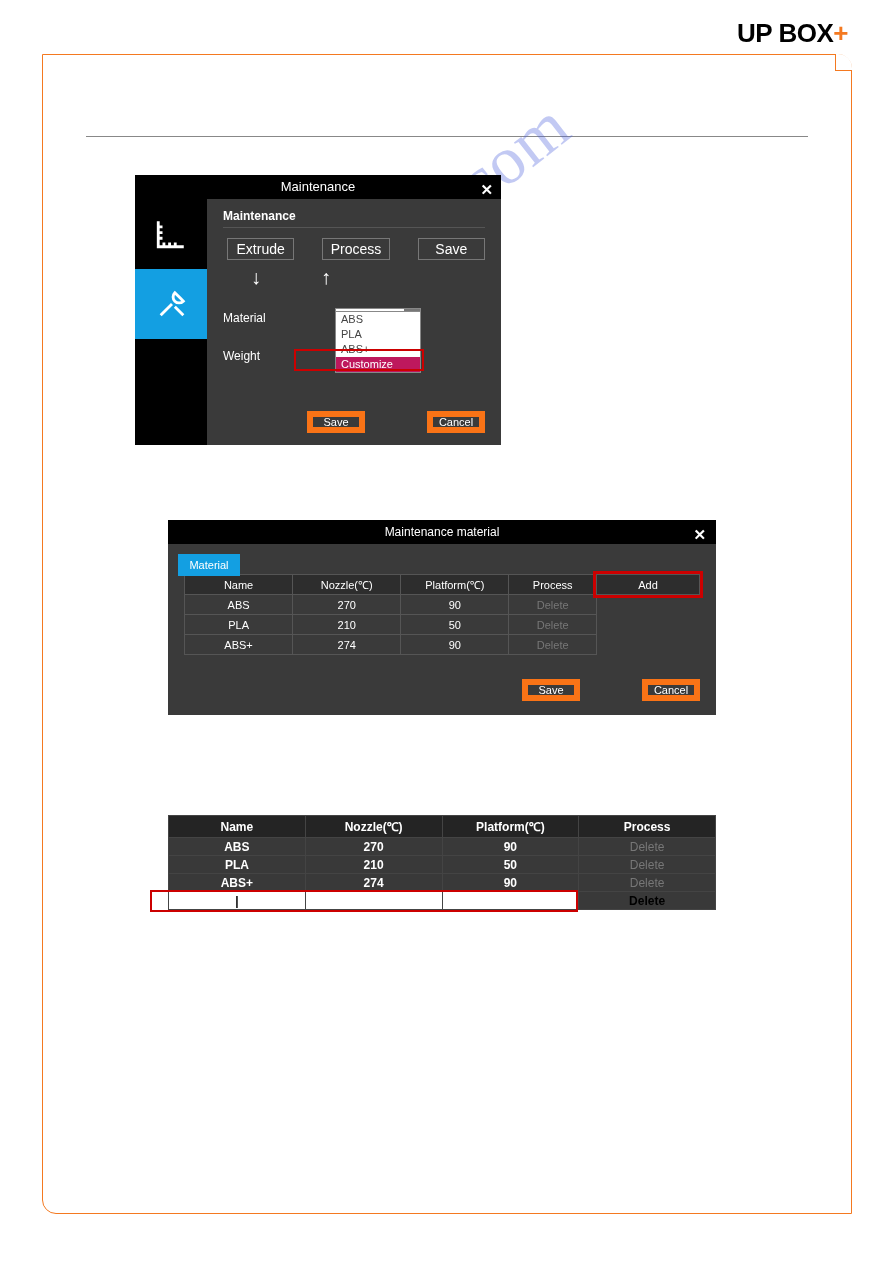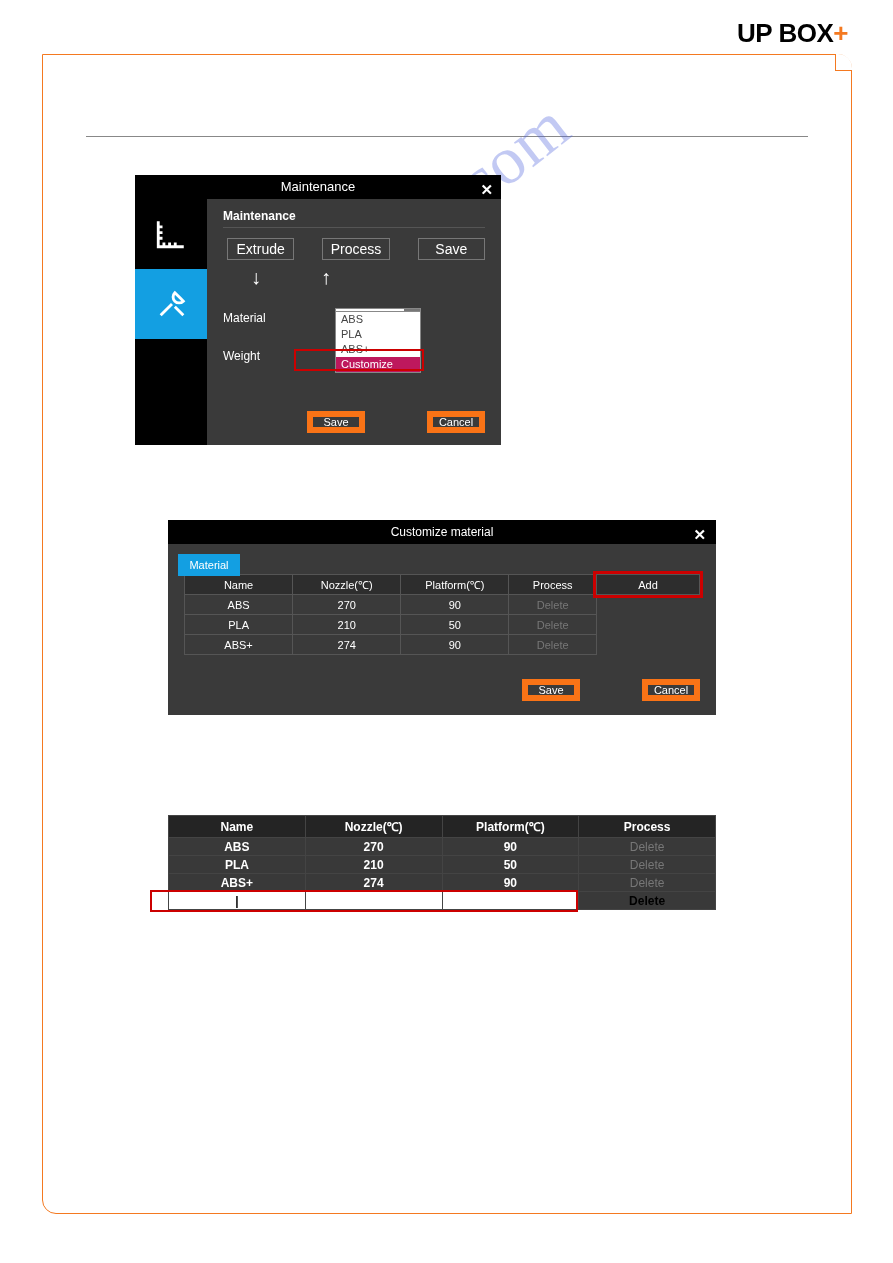--- a/index.html
+++ b/index.html
@@ -130,21 +130,21 @@
     <div class="red-box1"></div>
     <div class="dlg1-footer">
       <div class="f-btn">Save</div>
       <div class="f-btn">Cancel</div>
     </div>
   </div>
 </div>
 
 <div class="dlg2">
   <div class="dlg2-title">
-    <span>Customize material</span>
+    <span>Maintenance material</span>
     <span class="close">✕</span>
   </div>
   <div class="dlg2-body">
     <div class="tab">Material</div>
     <table class="tbl">
       <tbody>
           <tr>
         <th style="width:21%">Name</th>
         <th style="width:21%">Nozzle(℃)</th>
         <th style="width:21%">Platform(℃)</th>

